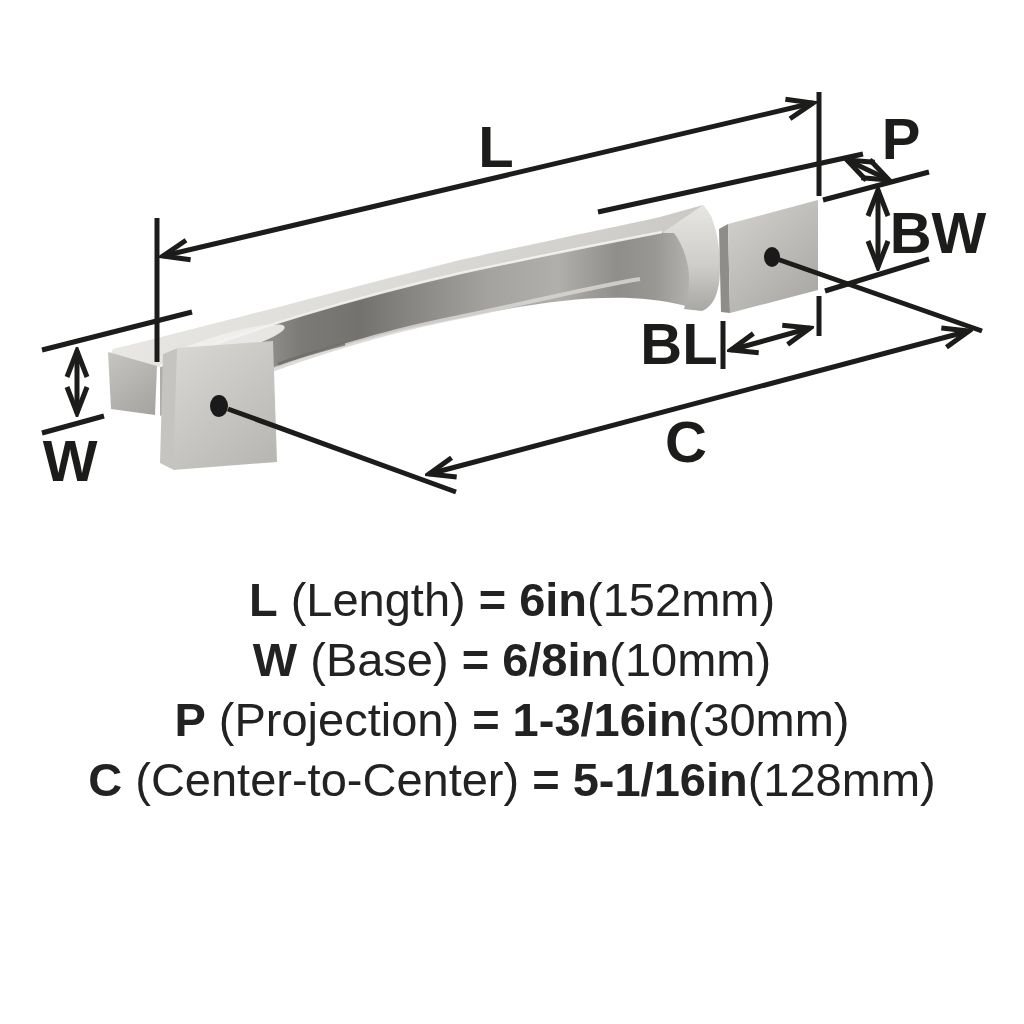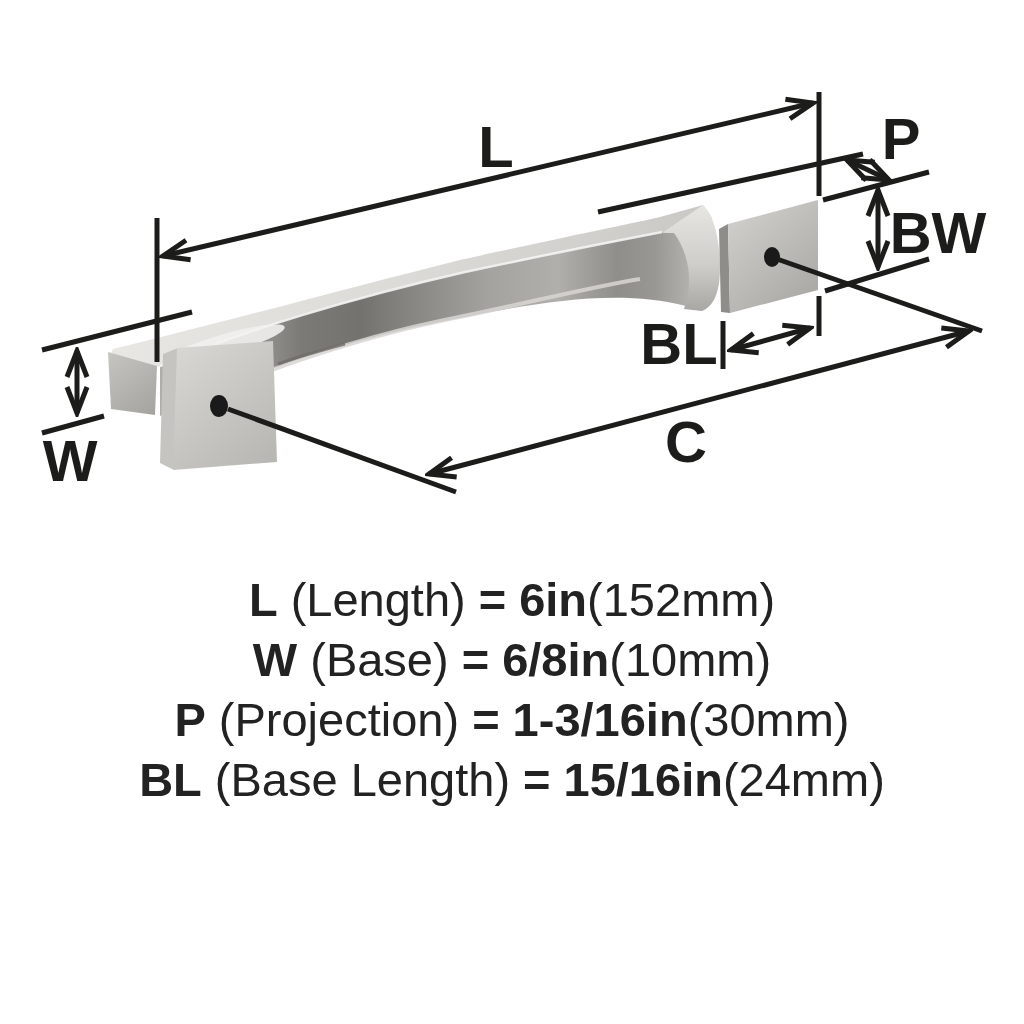--- a/index.html
+++ b/index.html
@@ -164,20 +164,20 @@
       </div>
 
       <div class="legend-row">
         <span class="sym">W</span><span class="name">(Base)</span><span class="eq">=</span><span class="val">6/8in</span><span class="met">(10mm)</span>
       </div>
 
       <div class="legend-row">
         <span class="sym">P</span><span class="name">(Projection)</span><span class="eq">=</span><span class="val">1-3/16in</span><span class="met">(30mm)</span>
       </div>
 
+      <div class="legend-row">
+        <span class="sym">C</span><span class="name">(Center-to-Center)</span><span class="eq">=</span><span class="val">5-1/16in</span><span class="met">(128mm)</span>
+      </div>
 
-      <div class="legend-row">
-        <span class="sym">BL</span><span class="name">(Base Length)</span><span class="eq">=</span><span class="val">15/16in</span><span class="met">(24mm)</span>
-      </div>
 
     </div>
 
 </div>
 
 </body></html>

